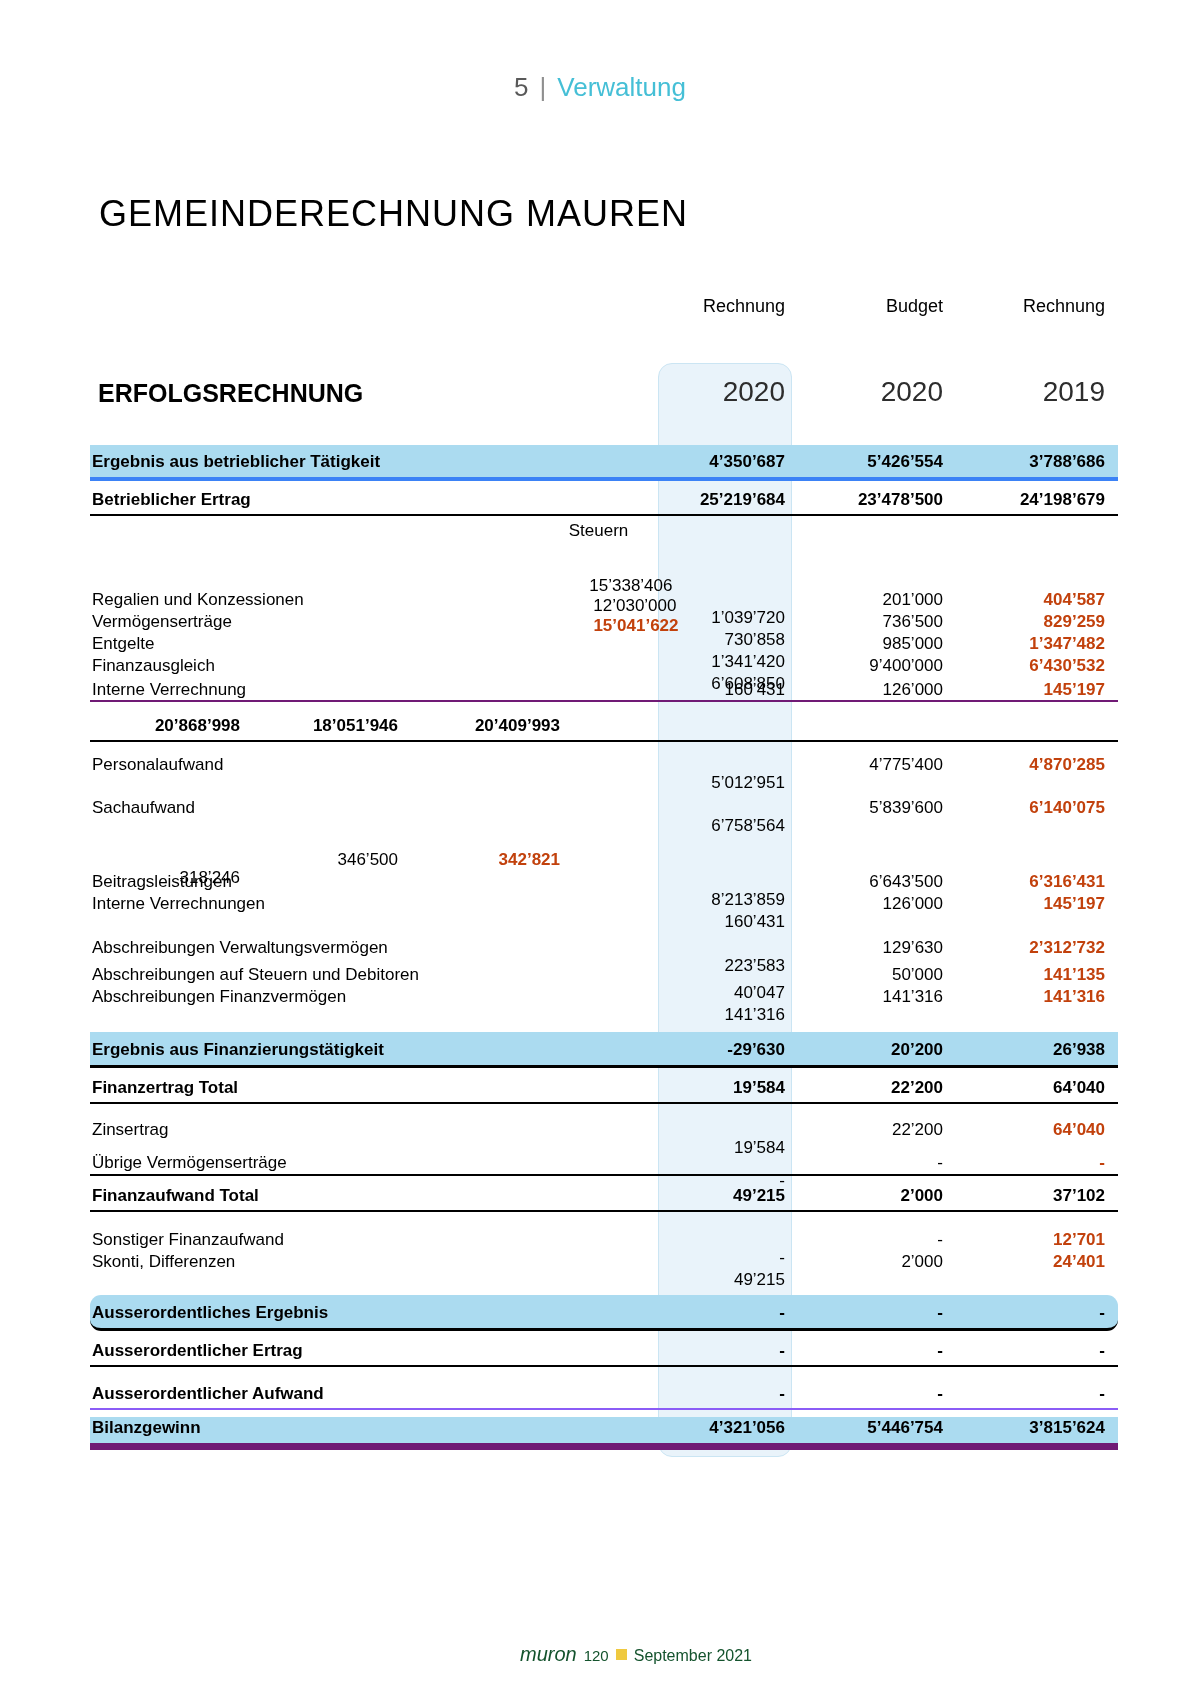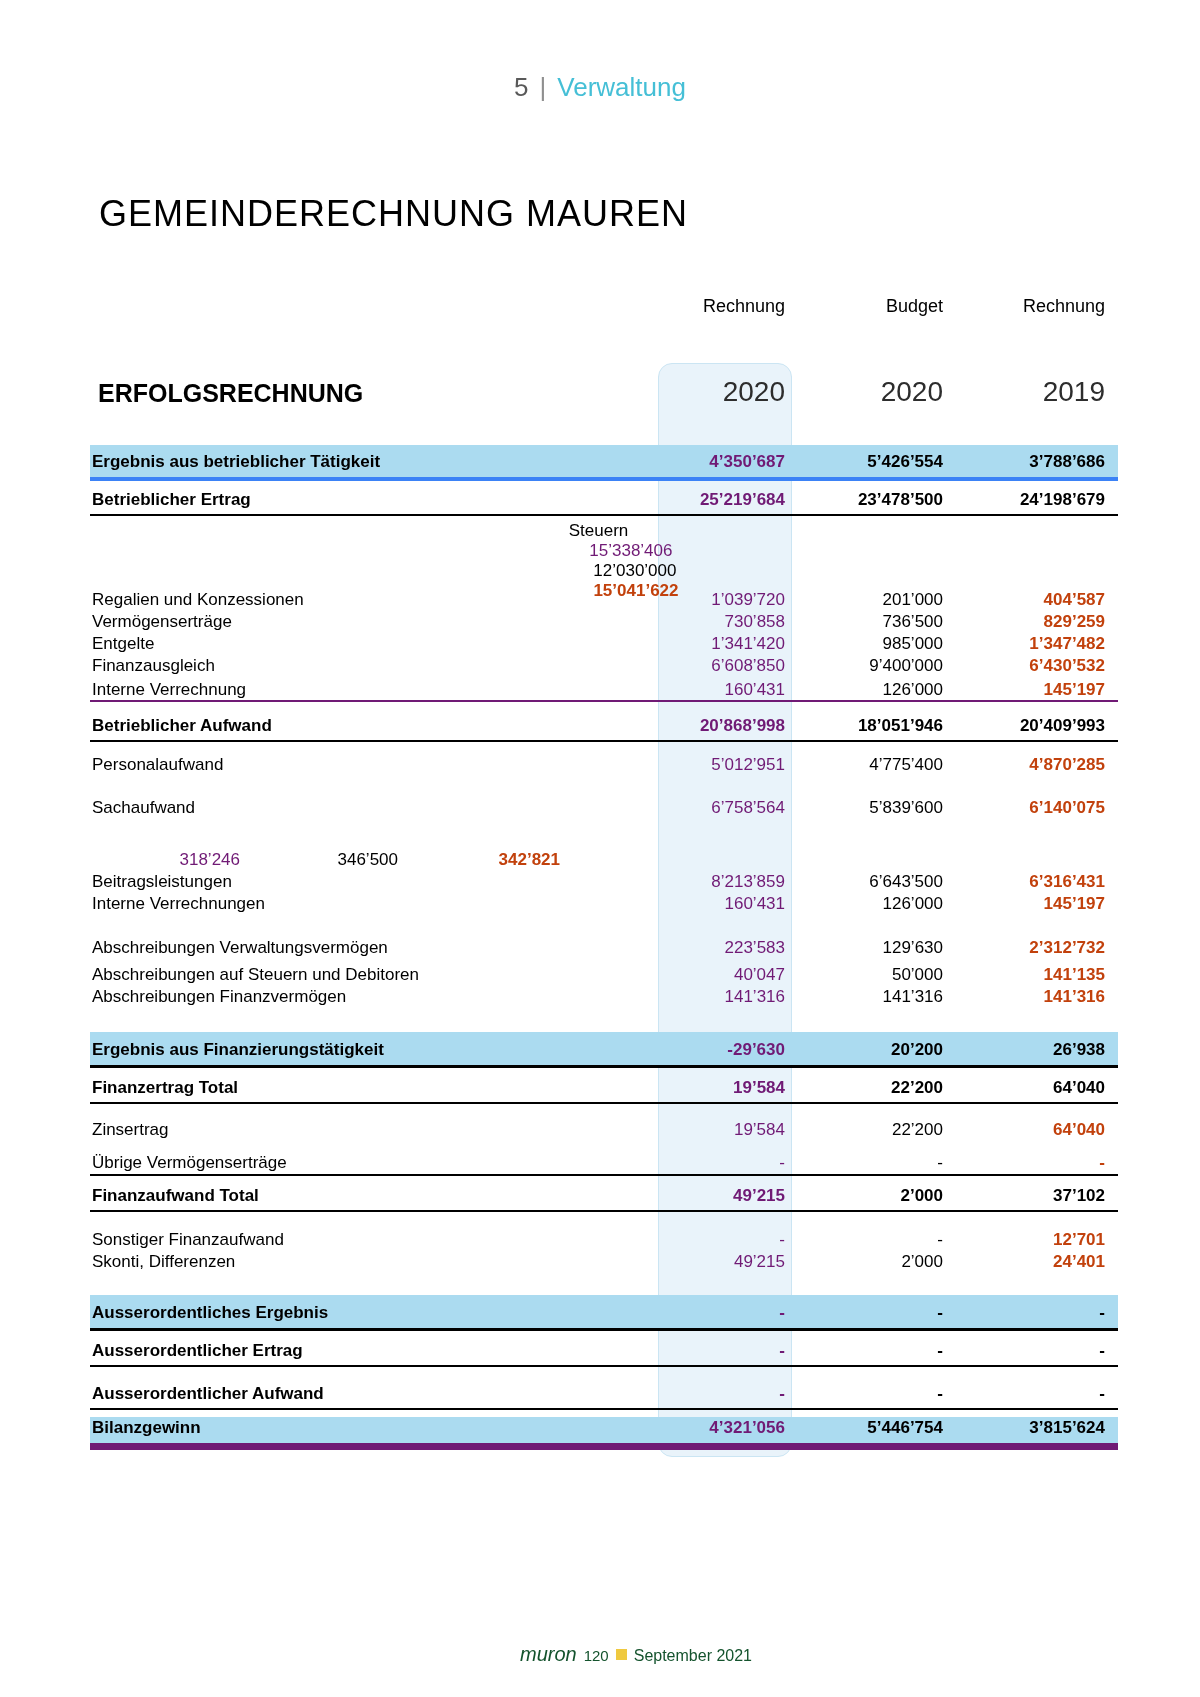--- a/index.html
+++ b/index.html
@@ -32,21 +32,21 @@
         background:#E9F3FA;border:1.5px solid #CBE5F3;border-radius:14px;box-sizing:border-box;z-index:0;}
 
   
   .table-head{top:372px;height:36px;align-items:flex-end;z-index:1;}
   .section-title{font-size:25px;font-weight:bold;padding-left:8px;}
   .year{font-size:28px;color:#2d2d2d;}
 
   
   .row{position:absolute;left:90px;width:1028px;display:flex;box-sizing:border-box;
        padding-right:13px;font-size:17px;z-index:1;}
-  .row .v1{color:#701a75;}
+  .row .v1{color:#000000;margin-top:35px;}
   .row.detail{align-items:center;}
   .row.detail .v3{font-weight:bold;color:#c2410c;}
   .row.total{font-weight:bold;align-items:flex-end;padding-bottom:4px;}
   .row.highlight{font-weight:bold;background:#ABDBF0;align-items:flex-end;padding-bottom:5px;z-index:2;}
 
   #rows .row:nth-child(1){top:445px;height:36px;border-bottom:4px solid #3b82f6;}
   #rows .row:nth-child(2){top:490px;height:26px;border-bottom:2px solid #000;}
   #rows .row:nth-child(3){top:521px;height:22px;flex-direction:column;}
   #rows .row:nth-child(4){top:589px;height:22px;}
   #rows .row:nth-child(5){top:611px;height:22px;}
@@ -62,23 +62,23 @@
   #rows .row:nth-child(15){top:937px;height:22px;}
   #rows .row:nth-child(16){top:964px;height:22px;}
   #rows .row:nth-child(17){top:986px;height:22px;}
   #rows .row:nth-child(18){top:1032px;height:36px;border-bottom:3px solid #000;}
   #rows .row:nth-child(19){top:1078px;height:26px;border-bottom:2px solid #000;}
   #rows .row:nth-child(20){top:1119px;height:22px;}
   #rows .row:nth-child(21){top:1152px;height:24px;border-bottom:2px solid #000;}
   #rows .row:nth-child(22){top:1186px;height:26px;border-bottom:2px solid #000;}
   #rows .row:nth-child(23){top:1229px;height:22px;}
   #rows .row:nth-child(24){top:1251px;height:22px;}
-  #rows .row:nth-child(25){top:1295px;height:36px;border-bottom:3px solid #000;}
+  #rows .row:nth-child(25){top:1295px;height:36px;border-bottom:3px solid #000;border-radius:11px;}
   #rows .row:nth-child(26){top:1341px;height:26px;border-bottom:2px solid #000;}
-  #rows .row:nth-child(27){top:1384px;height:26px;border-bottom:2px solid #000000;justify-content:flex-end;}
+  #rows .row:nth-child(27){top:1384px;height:26px;border-bottom:2px solid #8b5cf6;justify-content:flex-end;}
   #rows .row:nth-child(28){top:1417px;height:33px;border-bottom:7px solid #701a75;}
 
   
   .footer{position:absolute;top:1643px;left:0;width:100%;display:flex;justify-content:center;
           align-items:baseline;gap:7px;color:#14532d;padding-left:36px;}
   .f-brand{font-style:italic;font-size:20px;}
   .f-issue{font-size:15px;}
   .f-square{width:11px;height:11px;background:#EFC93F;display:inline-block;align-self:center;}
   .f-date{font-size:16px;}
 </style>
@@ -152,21 +152,20 @@
         <div class="v v2">9’400’000</div>
         <div class="v v3">6’430’532</div>
       </div>
       <div class="row detail">
         <div class="lbl">Interne Verrechnung</div>
         <div class="v v1">160’431</div>
         <div class="v v2">126’000</div>
         <div class="v v3">145’197</div>
       </div>
       <div class="row total">
-        <div class="lbl">Betrieblicher Aufwand</div>
         <div class="v v1">20’868’998</div>
         <div class="v v2">18’051’946</div>
         <div class="v v3">20’409’993</div>
       </div>
       <div class="row detail">
         <div class="lbl">Personalaufwand</div>
         <div class="v v1">5’012’951</div>
         <div class="v v2">4’775’400</div>
         <div class="v v3">4’870’285</div>
       </div>

